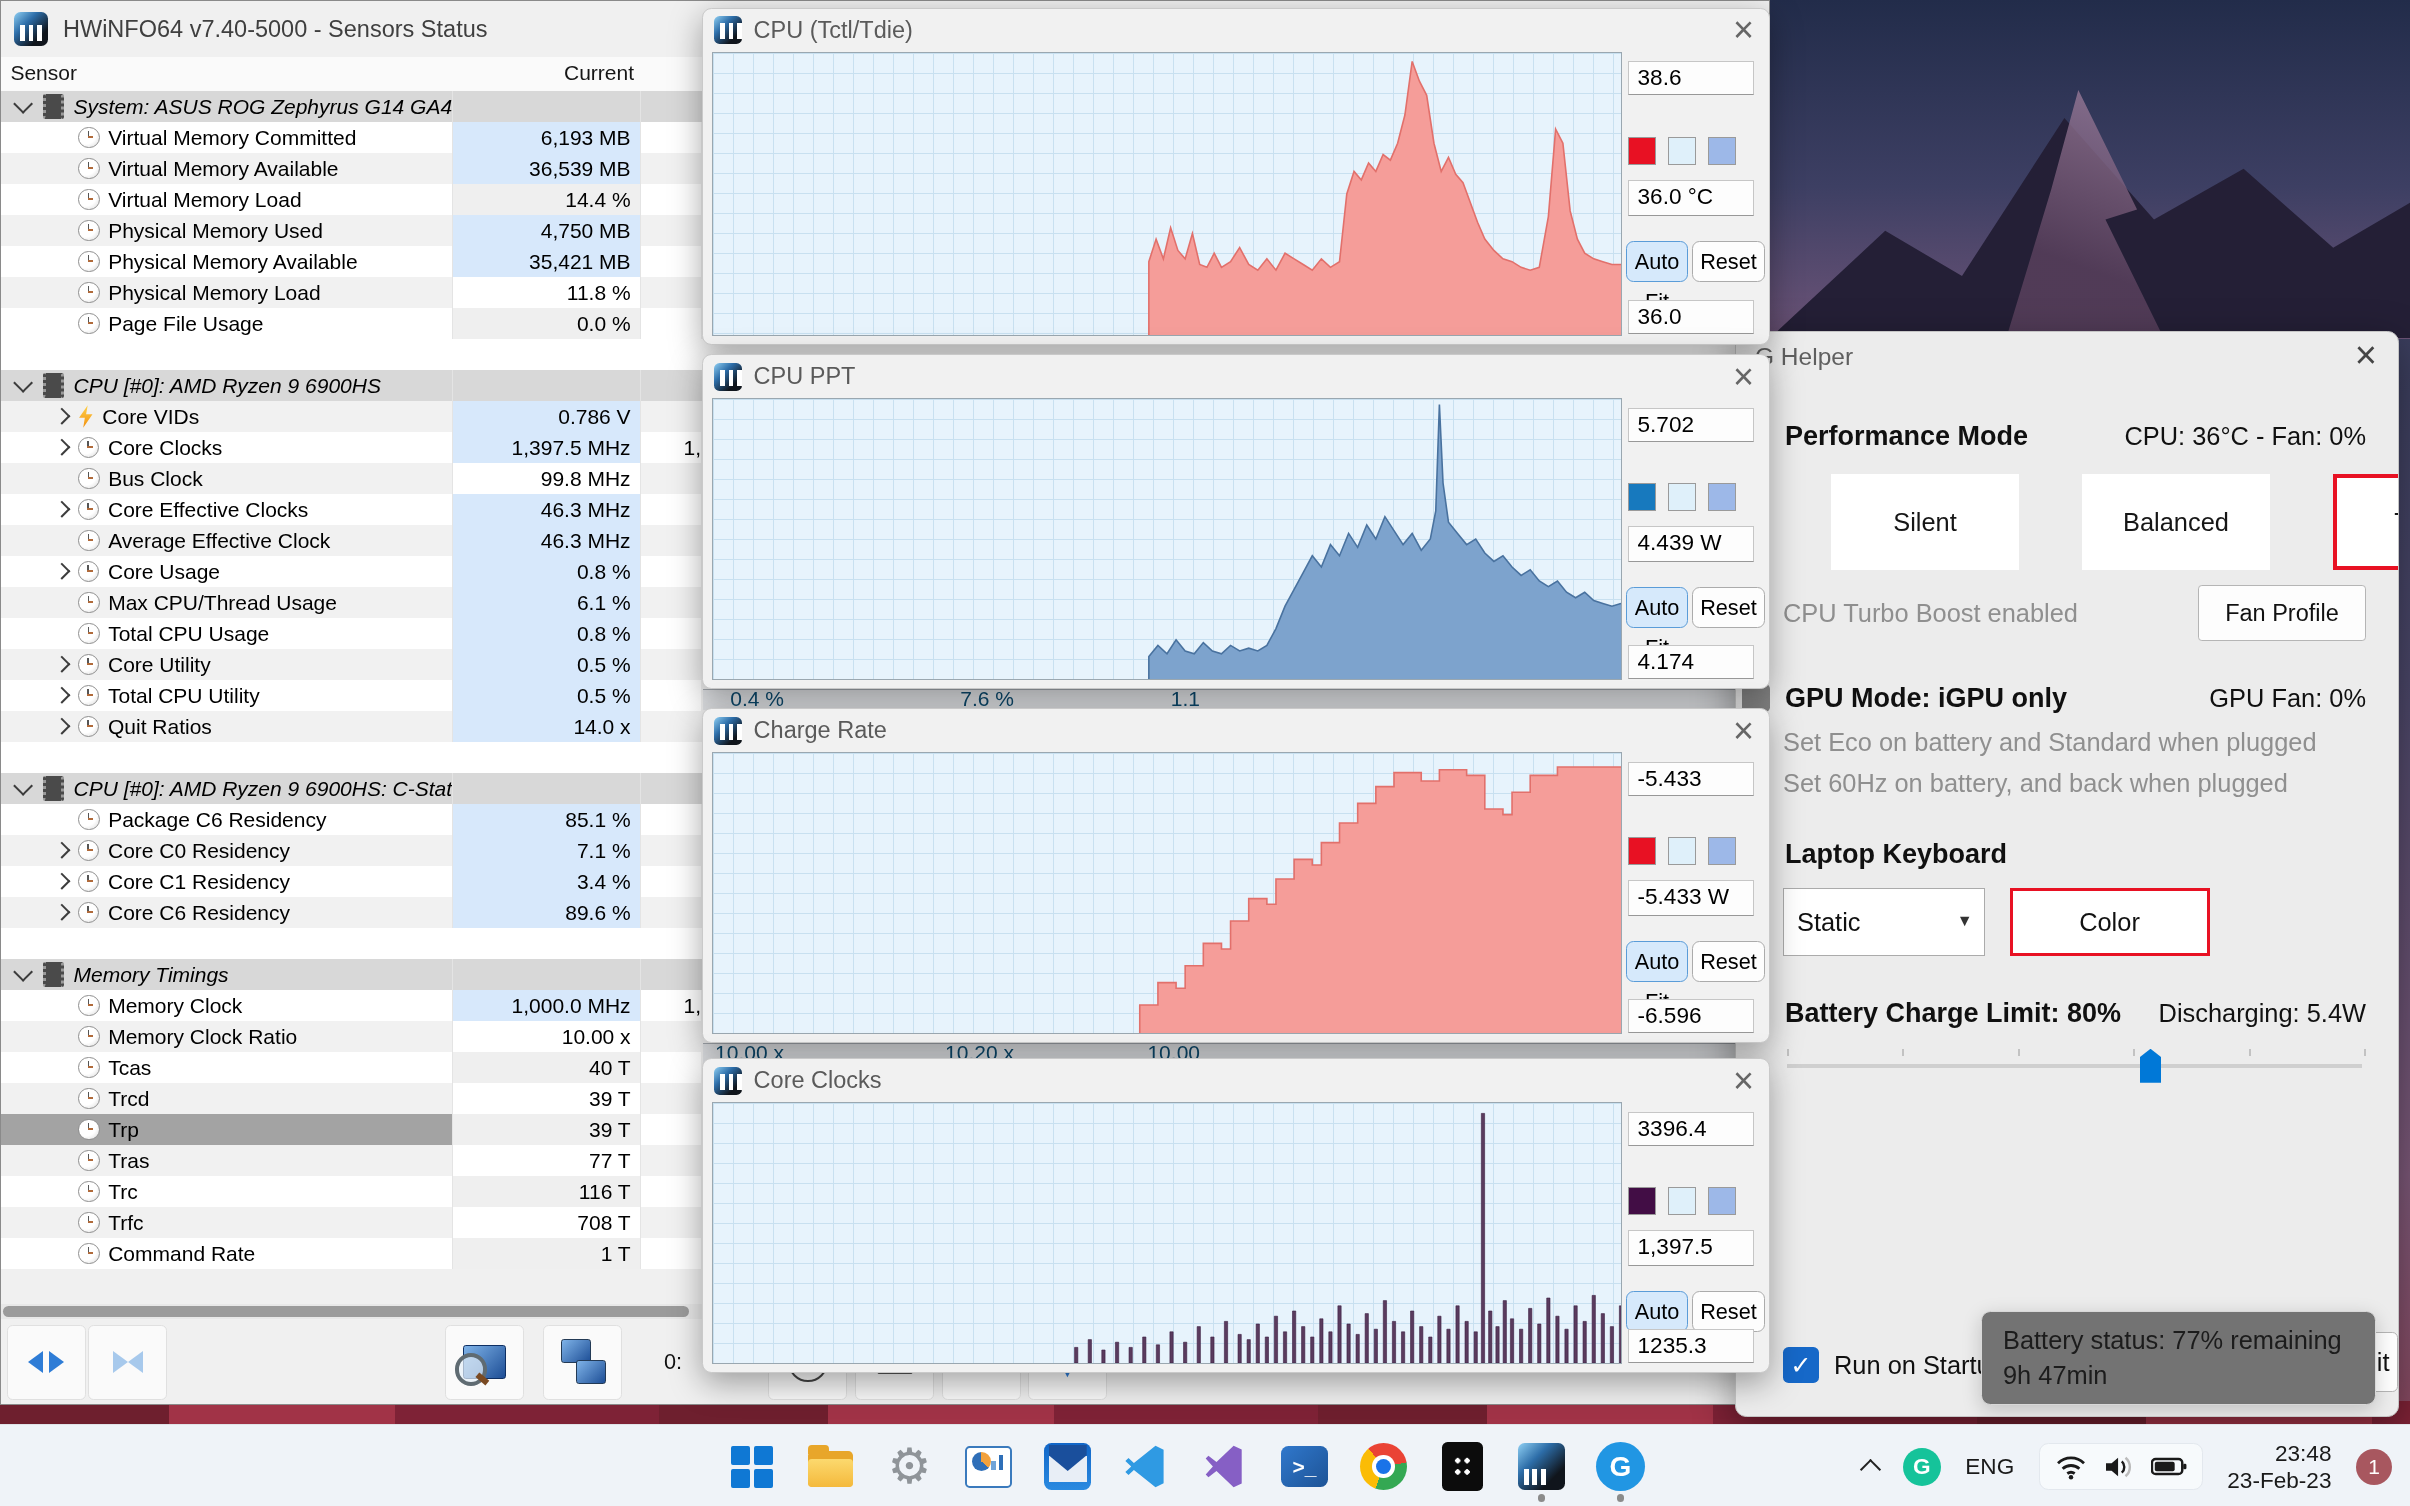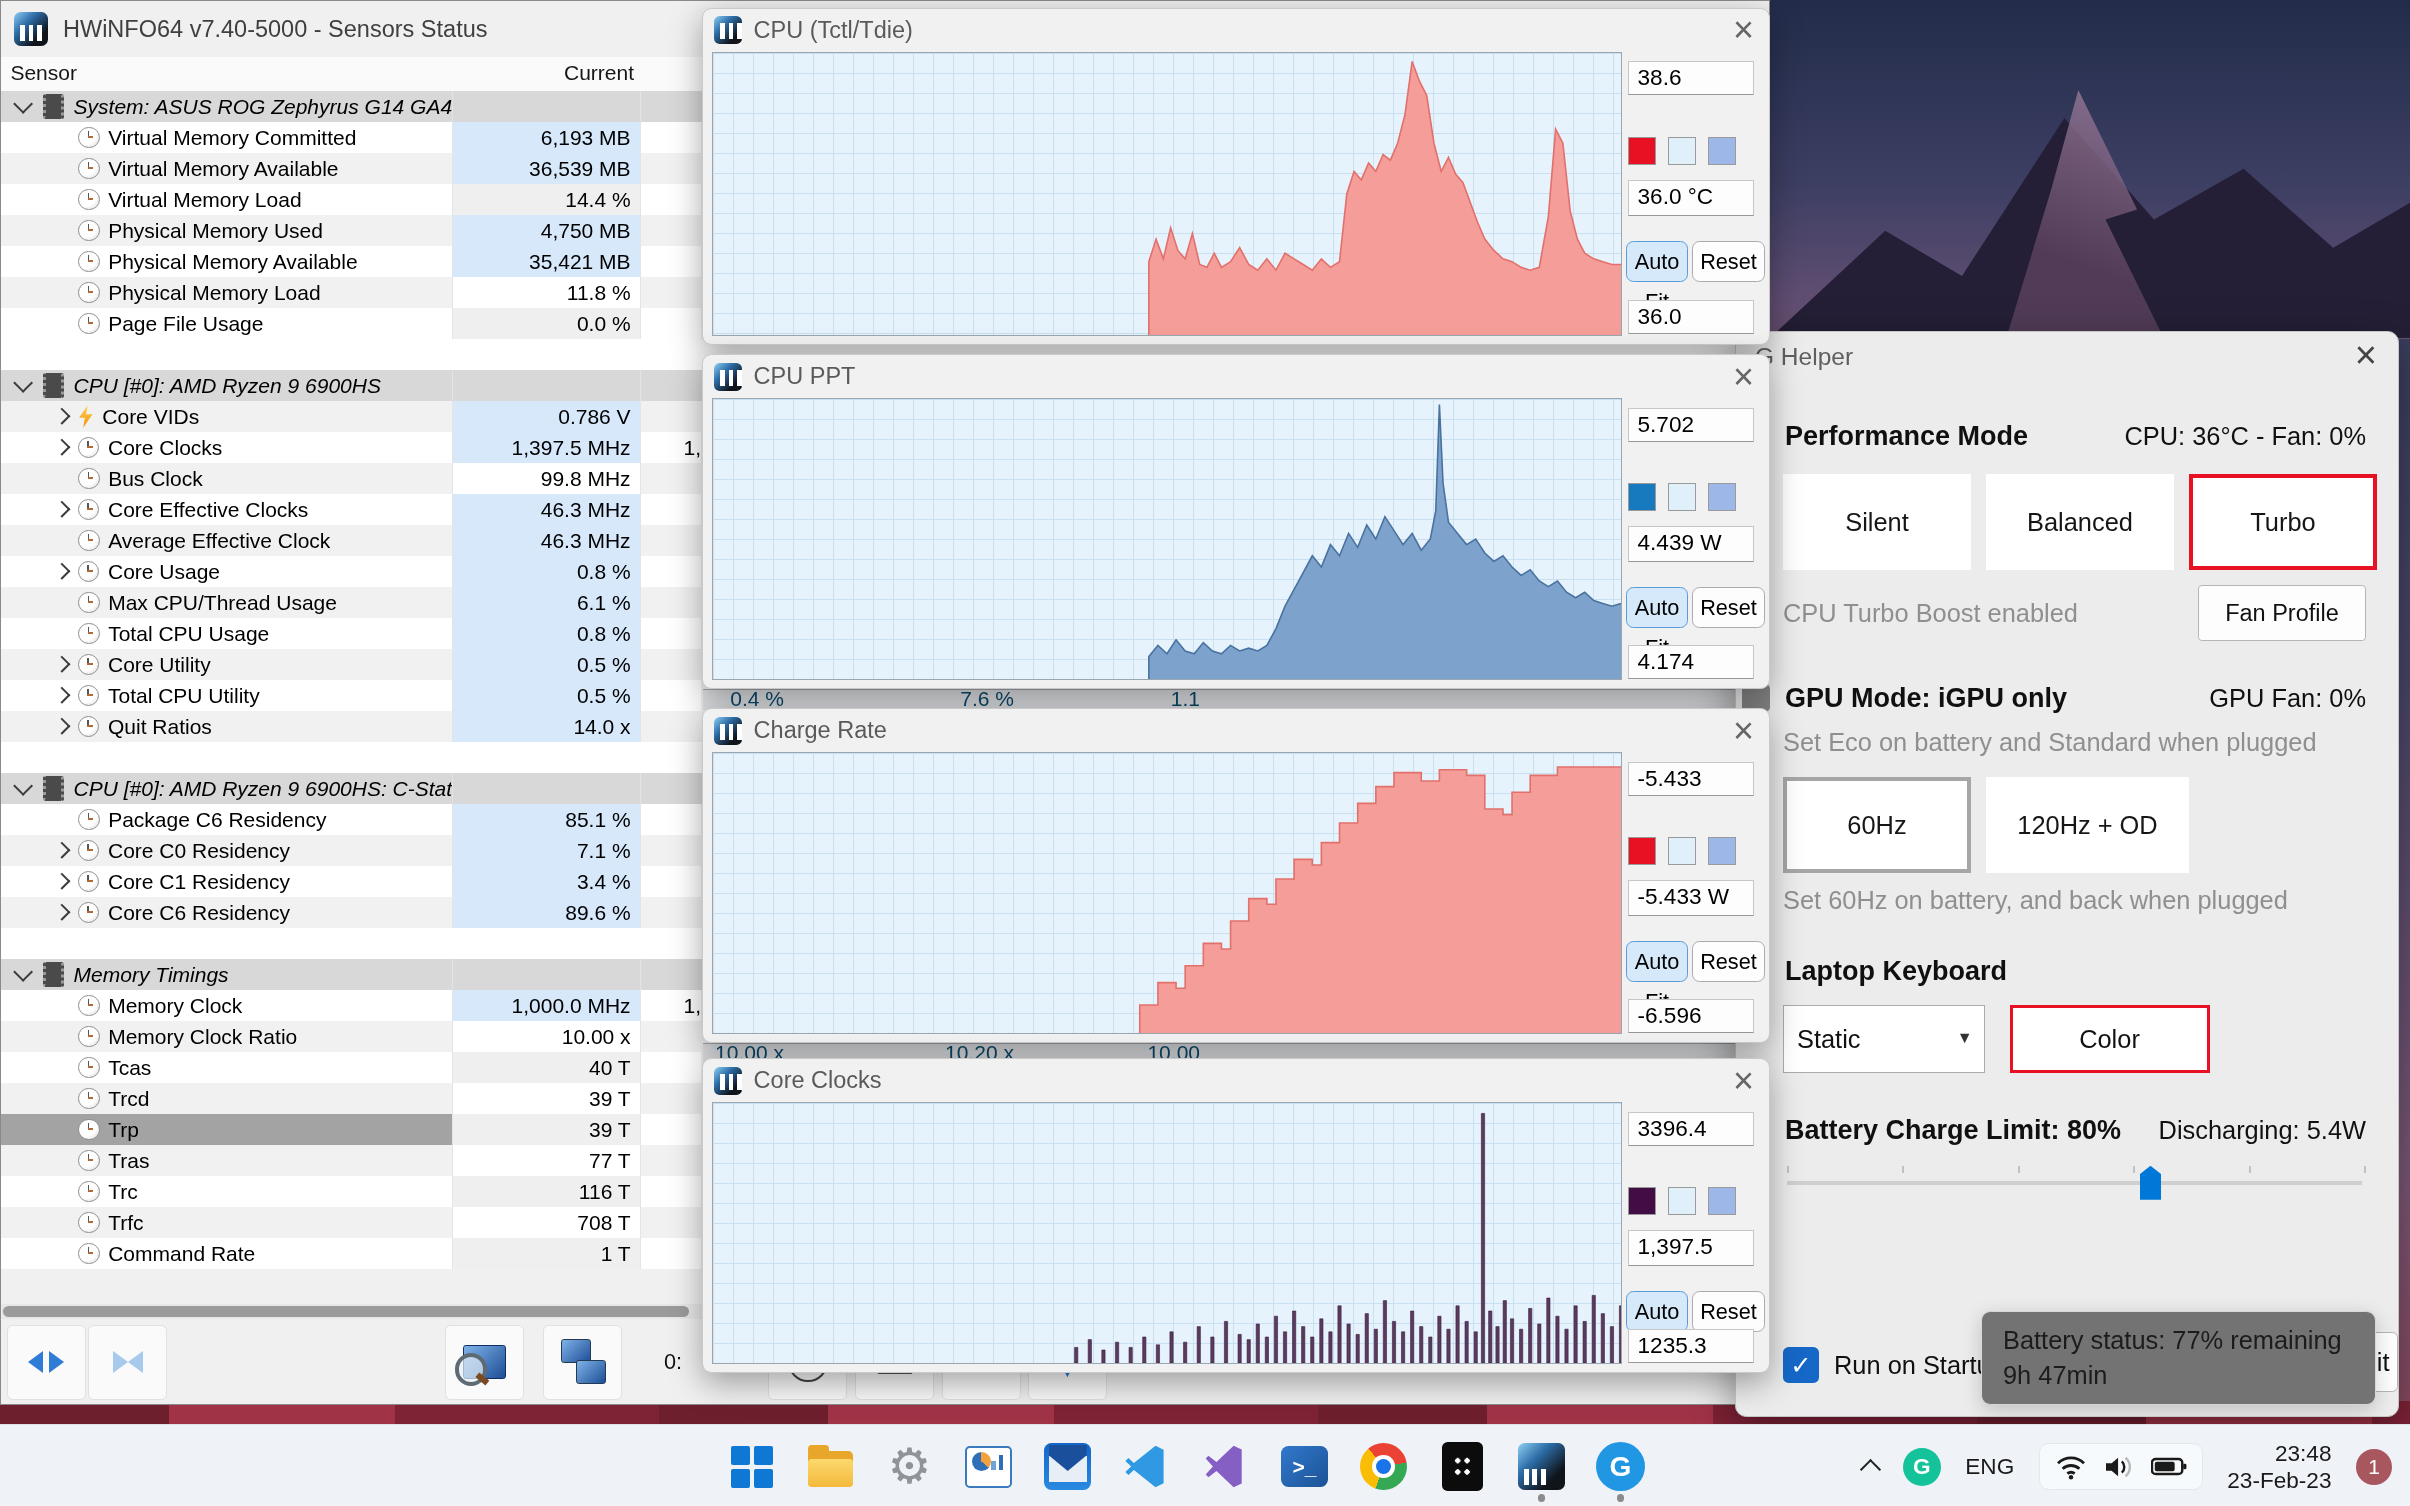--- a/index.html
+++ b/index.html
@@ -65,21 +65,21 @@
   
   #ghelper{position:absolute;left:1735px;top:331px;width:664px;height:1086px;background:#ececec;border:0.9px solid #c5c5c5;border-radius:11.3px;box-shadow:0 13px 41px rgba(0,0,0,.4);z-index:20;box-sizing:border-box;overflow:hidden;}
   #gh-title{position:absolute;left:19px;top:11.3px;font-size:24.5px;color:#5f5f5f;}
   #gh-close{position:absolute;right:21px;top:1.9px;font-size:38px;color:#444;}
   #gh-body{position:absolute;left:0;top:47px;width:100%;padding:0 32px 0 47px;box-sizing:border-box;}
   .gh-head{display:flex;align-items:center;margin-top:40px;height:34px;}
   .gh-ic{width:28px;height:28px;background:#858585;border-radius:4.7px;margin-left:-41px;margin-right:15px;flex:none;}
   .gh-h{font-size:27px;font-weight:bold;color:#101010;}
   .gh-status{margin-left:auto;font-size:25.4px;color:#101010;}
   .gh-btns{display:flex;gap:15px;margin-top:21px;}
-  .ghb{height:96px;background:#fff;border:none;font-size:25.4px;color:#161616;flex:none;display:flex;align-items:center;justify-content:center;box-sizing:border-box;}
+  .ghb{height:96px;background:#fff;border:none;font-size:25.4px;color:#161616;flex:none;display:flex;align-items:center;justify-content:center;box-sizing:border-box;margin-left:48px;}
   .gh-noterow{display:flex;align-items:center;margin-top:15px;height:56px;}
   .gh-note{font-size:25.4px;color:#8f8f8f;}
   .gh-small-btn{margin-left:auto;width:168px;height:56px;background:#fdfdfd;border:0.9px solid #b5b5b5;border-radius:3.8px;font-size:23.5px;color:#111;}
   .gh-note2{margin-top:13px;font-size:25.4px;color:#8f8f8f;height:28px;}
   .gh-ddrow{display:flex;align-items:center;margin-top:17px;height:68px;}
   #gh-dd{width:202px;height:68px;background:#fff;border:0.9px solid #ababab;font-size:25.4px;color:#111;display:flex;align-items:center;padding-left:13px;box-sizing:border-box;position:relative;}
   #gh-dd .caret{position:absolute;right:11.3px;top:22.6px;font-size:16px;color:#333;}
   #gh-color{width:200px;height:68px;margin-left:24.5px;background:#fff;border:3.8px solid #e81123;font-size:25.4px;color:#111;display:flex;align-items:center;justify-content:center;box-sizing:border-box;}
   #gh-slider{position:relative;margin-top:15px;height:41px;}
   #gh-slider .track{position:absolute;left:3.8px;right:3.8px;top:19px;height:3.8px;background:#cfcfcf;}
@@ -530,24 +530,20 @@
       <div class="gh-noterow">
         <span class="gh-note">CPU Turbo Boost enabled</span>
         <button class="gh-small-btn">Fan Profile</button>
       </div>
       <div class="gh-head">
         <span class="gh-ic"></span>
         <span class="gh-h">GPU Mode: iGPU only</span>
         <span class="gh-status">GPU Fan: 0%</span>
       </div>
       <div class="gh-note2">Set Eco on battery and Standard when plugged</div>
-      <div class="gh-btns" id="screen-btns">
-          <div class="ghb" style="width: 188px; border: 4.7px solid rgb(166, 166, 166);">60Hz</div>
-          <div class="ghb" style="width: 203px;">120Hz + OD</div>
-        </div>
       <div class="gh-note2">Set 60Hz on battery, and back when plugged</div>
       <div class="gh-head">
         <span class="gh-ic"></span>
         <span class="gh-h">Laptop Keyboard</span>
       </div>
       <div class="gh-ddrow">
         <div id="gh-dd">
           <span>Static</span>
           <span class="caret">▼</span>
         </div>

